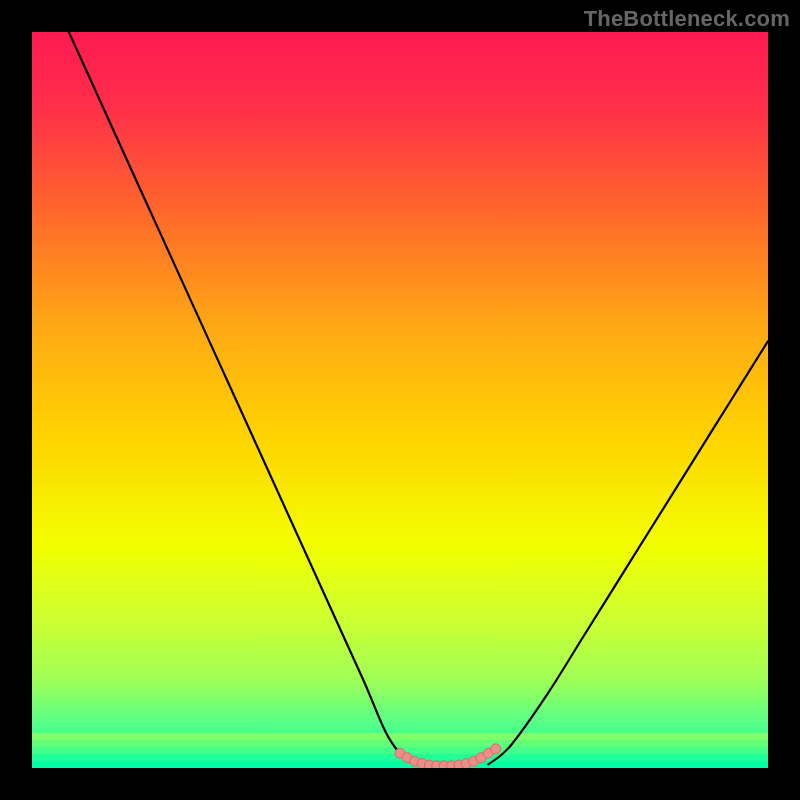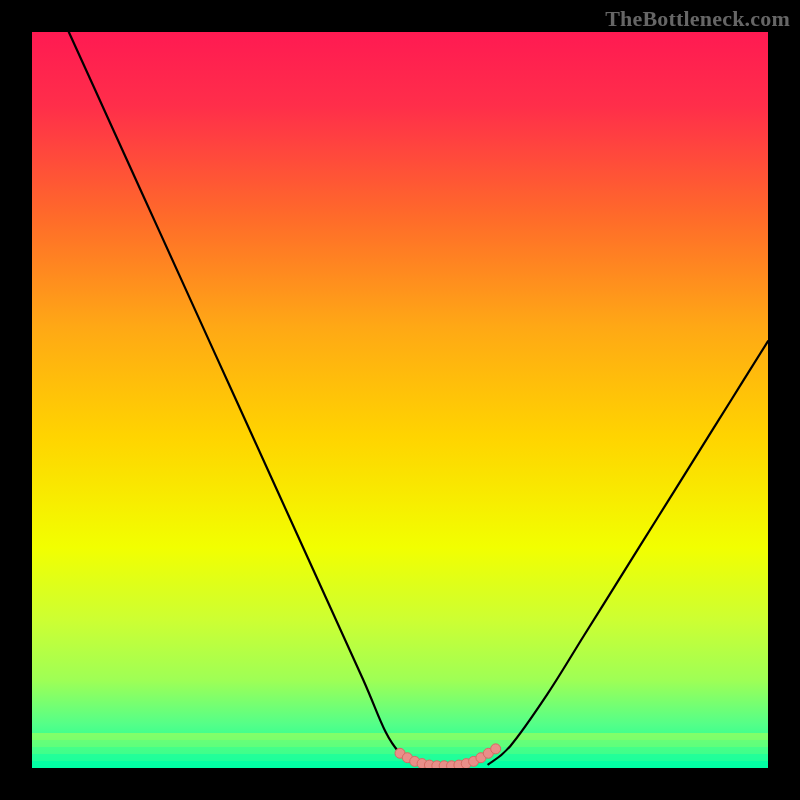--- a/index.html
+++ b/index.html
@@ -8,21 +8,20 @@
     width: 800px;
     height: 800px;
     background: #000;
     font-family: Arial, Helvetica, sans-serif;
   }
   .frame {
     position: relative;
     width: 800px;
     height: 800px;
     background: #000;
-    font-family: Liberation Serif, serif;
   }
   .watermark {
     position: absolute;
     top: 6px;
     right: 10px;
     color: #666;
     font-size: 22px;
     font-weight: 600;
     letter-spacing: 0.2px;
     z-index: 10;

